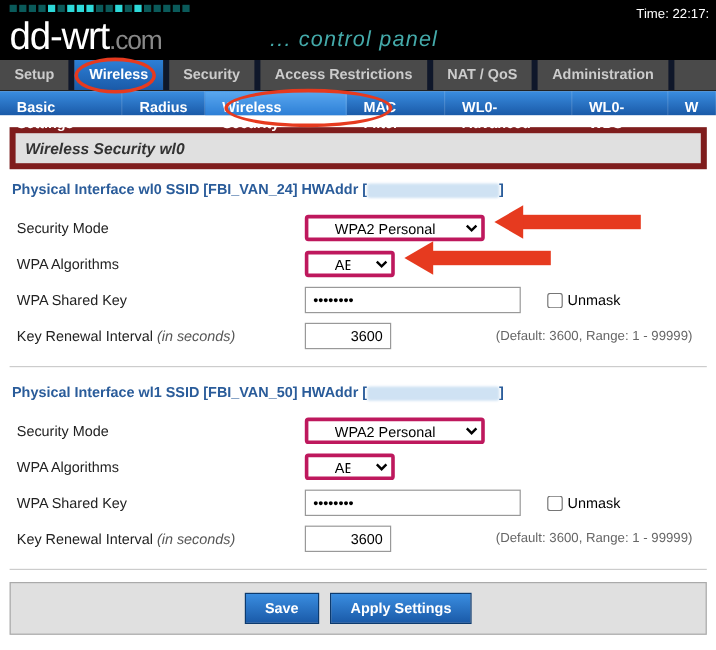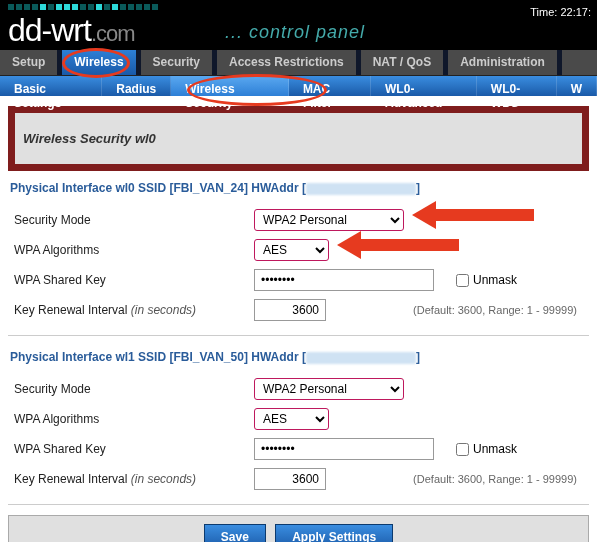--- a/index.html
+++ b/index.html
@@ -14,28 +14,28 @@
   .time { position: absolute; top: 6px; right: 6px; font-size: 11px; color: #fff; }
   .main-tabs { background: #4a4a4a; display: flex; height: 26px; border-bottom: 1px solid #222; }
   .main-tab { padding: 5px 12px; color: #ccc; font-size: 12px; font-weight: bold; border-right: 5px solid #0f172a; cursor: pointer; position: relative; }
   .main-tab.active { background: linear-gradient(#2d7fd6, #1a5aa8); color: #fff; }
   .circle1 { position: absolute; border: 3px solid #e63a1f; border-radius: 50%/50%; top: -2px; left: 62px; width: 68px; height: 30px; pointer-events: none; z-index: 10; }
   .sub-tabs { background: linear-gradient(#3a8de0, #1a5aa8); display: flex; height: 20px; position: relative; }
   .sub-tab { padding: 6px 14px; color: #fff; font-size: 12px; font-weight: bold; cursor: pointer; border-right: 1px solid rgba(255,255,255,0.15); }
   .sub-tab.active { background: linear-gradient(#5aa8f0, #2d7fd6); }
   .circle2 { position: absolute; border: 3px solid #e63a1f; border-radius: 50%/50%; top: -2px; left: 187px; width: 140px; height: 32px; pointer-events: none; z-index: 10; }
   .content { padding: 10px 8px; background: #fff; }
-  .section-header { background: #e0e0e0; border: 7px solid #7f1d1d; padding: 18px 8px; font-weight: bold; font-style: italic; font-size: 13px; color: #333; margin-bottom: 6px; }
+  .section-header { background: #e0e0e0; border: 5px solid #7f1d1d; padding: 5px 8px; font-weight: bold; font-style: italic; font-size: 13px; color: #333; margin-bottom: 6px; }
   .iface-header { color: #2a5c9a; font-weight: bold; font-size: 12px; padding: 4px 2px 8px; }
   .mac-blur { display: inline-block; width: 110px; height: 12px; background: #cfe2f3; border-radius: 2px; vertical-align: middle; filter: blur(1px); }
   .form-block { padding: 2px 6px 10px; border-bottom: 1px solid #ccc; margin-bottom: 10px; }
   .row { display: flex; align-items: center; min-height: 30px; position: relative; }
   .label { width: 240px; color: #222; }
   .ctrl { flex: 0 0 auto; }
-  select { font-size: 12px; height: 22px; background: #fff; border: 1px solid #be185d; border-radius: 3px; padding: 1px 4px; }
+  select { font-size: 12px; height: 22px; background: #fff; border: 3px solid #be185d; border-radius: 3px; padding: 1px 18px; }
   select.wide { width: 150px; }
   select.narrow { width: 75px; }
   input[type=password], input[type=text] { font-size: 12px; height: 22px; border: 1px solid #999; padding: 2px 6px; }
   input.key { width: 180px; }
   input.num { width: 72px; text-align: right; }
   .unmask { display: flex; align-items: flex-end; gap: 4px; margin-left: 22px; }
   .hint { position: absolute; right: 6px; color: #666; font-size: 11px; }
   .arrow { position: absolute; pointer-events: none; z-index: 5; }
   .arrow-line { height: 12px; background: #e63a1f; }
   .arrow-head { width: 0; height: 0; border-top: 14px solid transparent; border-bottom: 14px solid transparent; border-right: 24px solid #e63a1f; position: absolute; top: -8px; left: -22px; }

